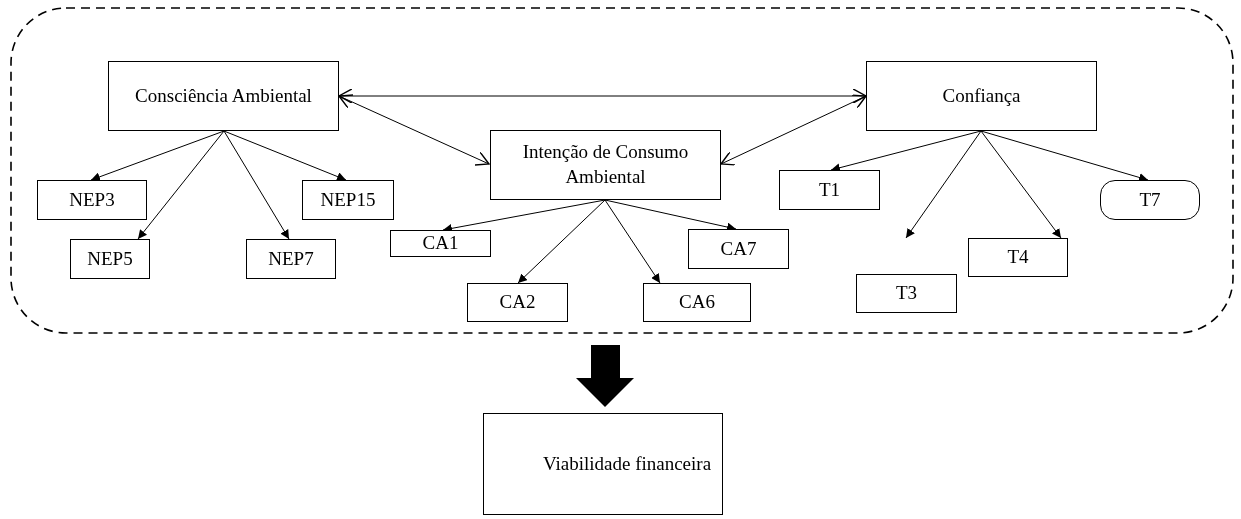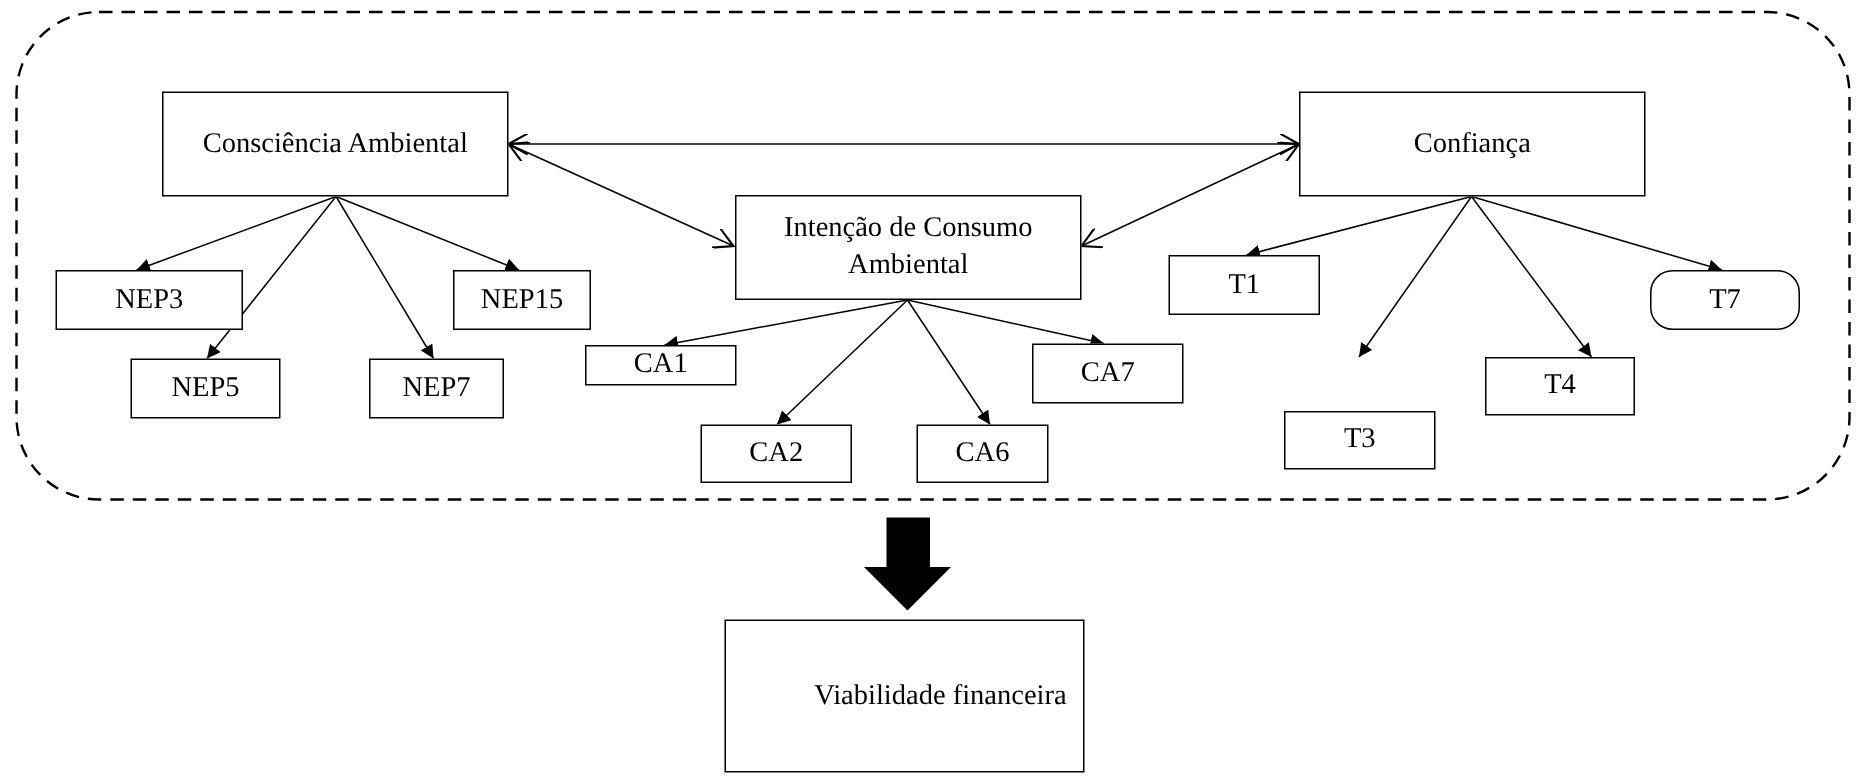--- a/index.html
+++ b/index.html
@@ -51,53 +51,53 @@
 <div class="box" style="left:108px;top:61px;width:231px;height:70px;">
   <span>Consciência Ambiental</span>
 </div>
 <div class="box" style="left:490px;top:130px;width:231px;height:70px;">
   <span style="width:200px;">Intenção de Consumo Ambiental</span>
 </div>
 <div class="box" style="left:866px;top:61px;width:231px;height:70px;">
   <span>Confiança</span>
 </div>
 
-<div class="box" style="left:37px;top:180px;width:125px;height:40px;">
+<div class="box" style="left:37px;top:180px;width:110px;height:40px;">
   <span>NEP3</span>
 </div>
-<div class="box" style="left:87px;top:239px;width:100px;height:40px;text-align:center;">
+<div class="box" style="left:70px;top:239px;width:80px;height:40px;text-align:center;">
   <span>NEP5</span>
 </div>
 <div class="box" style="left:246px;top:239px;width:90px;height:40px;">
   <span>NEP7</span>
 </div>
 <div class="box" style="left:302px;top:180px;width:92px;height:40px;">
   <span>NEP15</span>
 </div>
 
 <div class="box" style="left:390px;top:230px;width:101px;height:27px;">
   <span>CA1</span>
 </div>
 <div class="box" style="left:467px;top:283px;width:101px;height:39px;text-align:right;">
   <span>CA2</span>
 </div>
-<div class="box" style="left:611px;top:283px;width:88px;height:39px;">
+<div class="box" style="left:643px;top:283px;width:108px;height:39px;">
   <span>CA6</span>
 </div>
 <div class="box" style="left:688px;top:229px;width:101px;height:40px;">
   <span>CA7</span>
 </div>
 
 <div class="box" style="left:779px;top:170px;width:101px;height:40px;">
   <span>T1</span>
 </div>
 <div class="box" style="left:856px;top:238px;width:101px;height:39px;margin-top:36px;">
   <span>T3</span>
 </div>
-<div class="box" style="left:990px;top:238px;width:100px;height:39px;">
+<div class="box" style="left:968px;top:238px;width:100px;height:39px;">
   <span>T4</span>
 </div>
 <div class="box" style="left:1100px;top:180px;width:100px;height:40px;border-radius:15px;">
   <span>T7</span>
 </div>
 
 <div class="box" style="left:483px;top:413px;width:240px;height:102px;padding-left:48px;">
   <span>Viabilidade financeira</span>
 </div>
 

